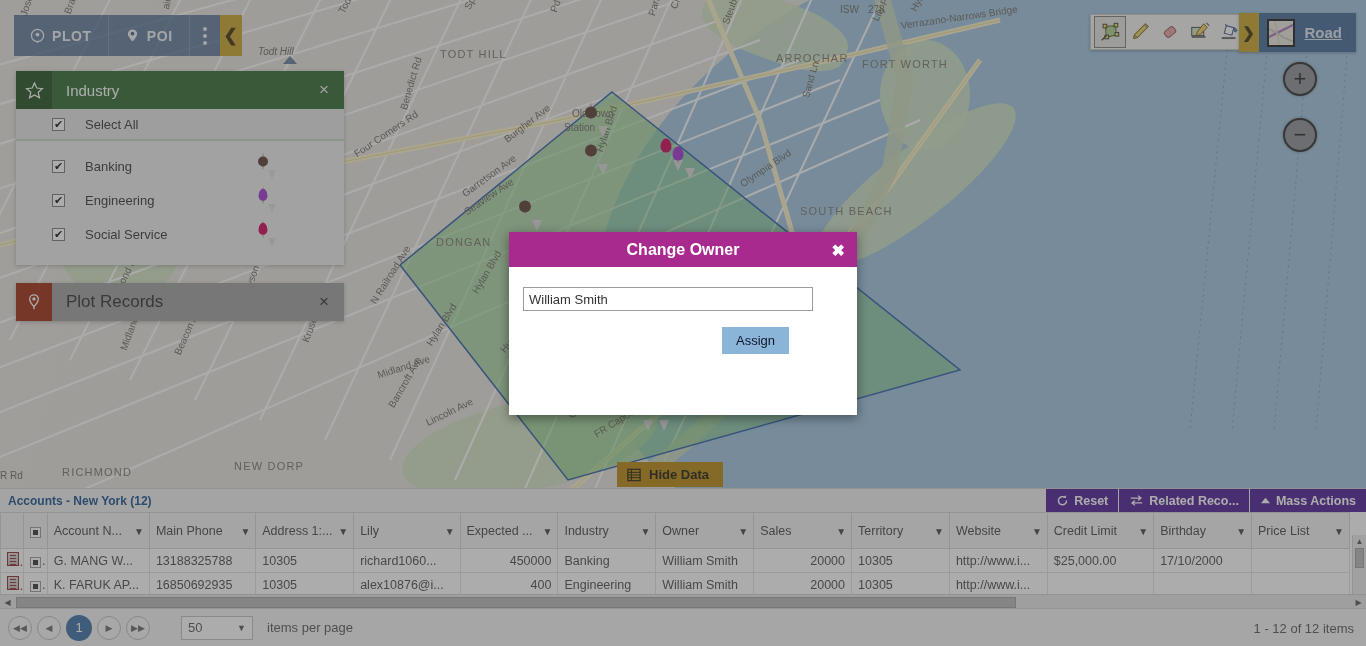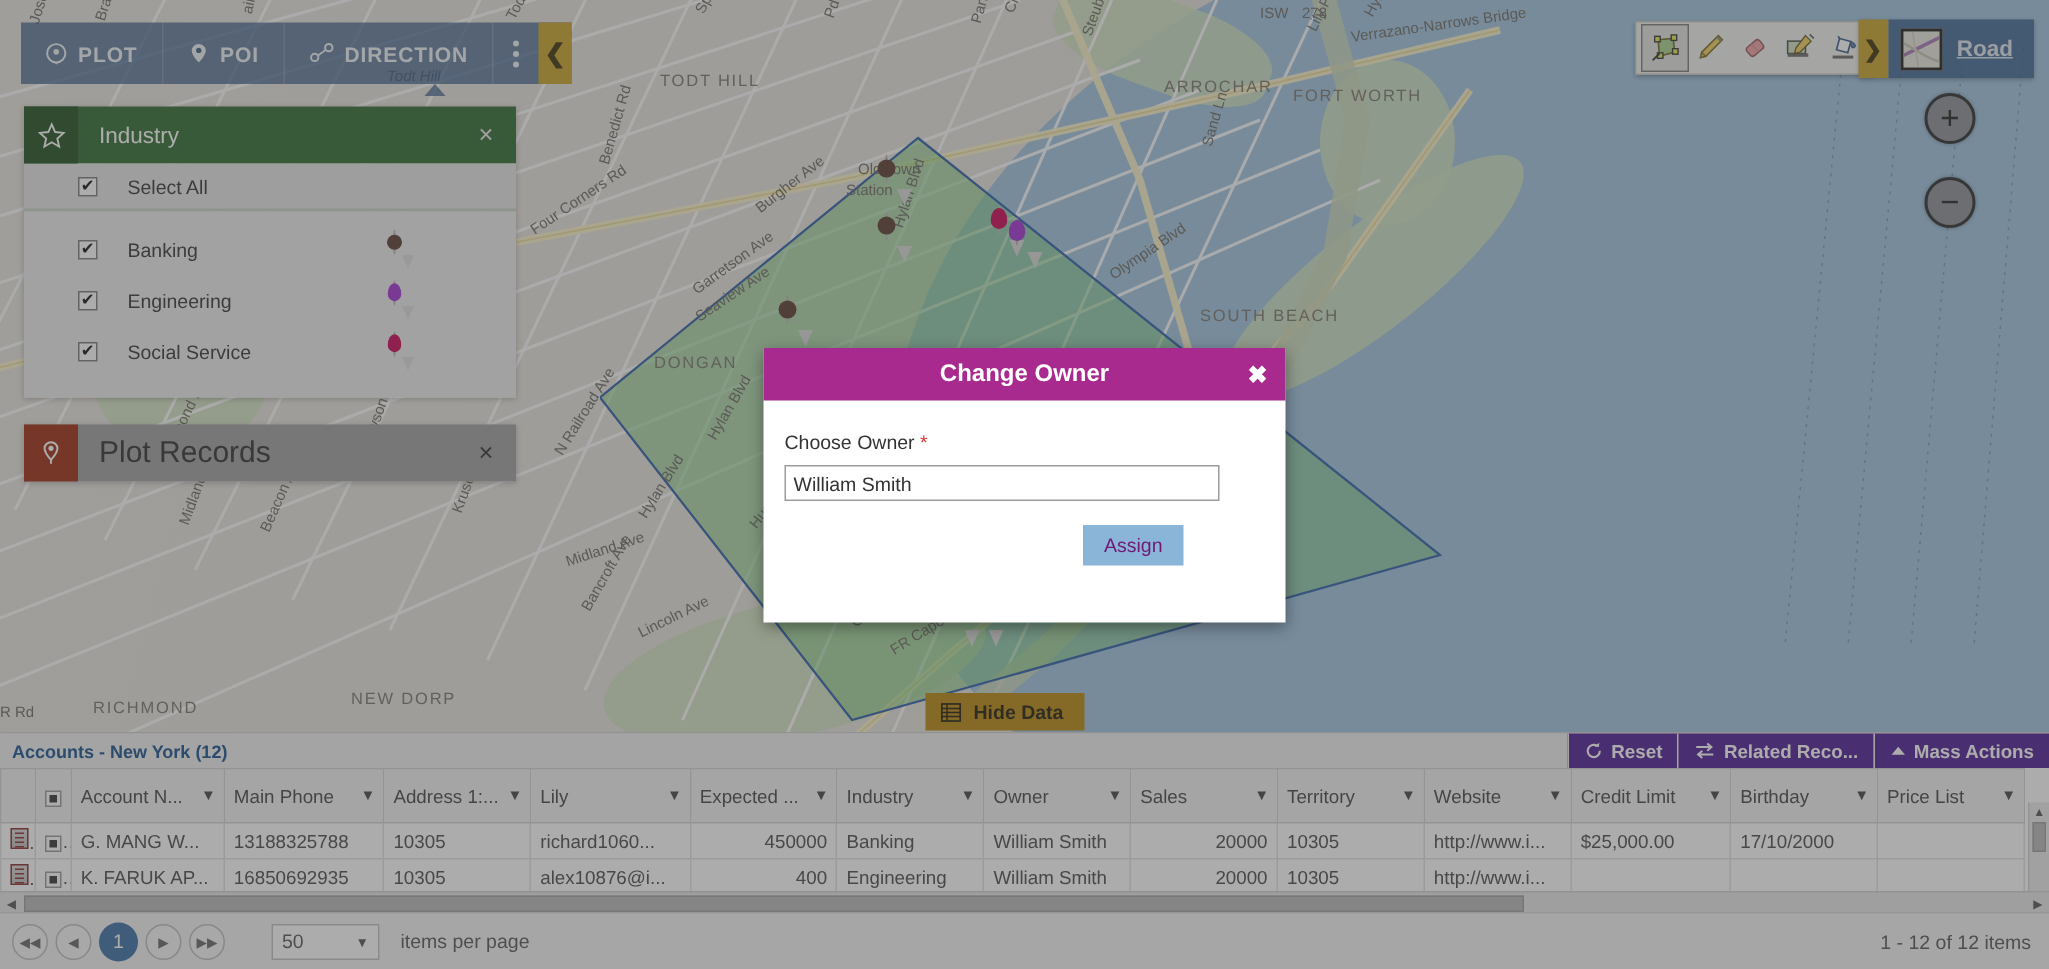--- a/index.html
+++ b/index.html
@@ -205,21 +205,21 @@
   }
   .legend-pin.drop .lp-dot {
     width: 9px; height: 12px;
     border-radius: 50% 50% 50% 50% / 60% 60% 40% 40%;
     transform: translate(-50%,-60%);
   }
 
   #panel-plot { top: 283px; }
   #panel-plot .panel-header { background: #9e9e9e; color: #333; }
   #panel-plot .panel-icon { background: #9e2b10; color: #fff; }
-  #panel-plot .panel-title { color: #2e2e2e; font-size: 20px; }
+  #panel-plot .panel-title { color: #2e2e2e; font-size: 17px; }
   #panel-plot .panel-close { color: #2e2e2e; }
 
   
   .draw-toolbar {
     position: absolute; right: 116px; top: 14px;
     height: 36px;
     background: #f2f2ef;
     border: 1px solid #c9c9c4;
     display: flex; align-items: center;
     padding: 0 4px;
@@ -317,21 +317,21 @@
     width: 290px; height: 24px;
     border: 1px solid #9c9c9c;
     padding: 2px 5px;
     font-size: 13px; color: #333;
     font-family: "Liberation Sans", sans-serif;
     background: #fff;
   }
   .assign-row { display: flex; justify-content: flex-end; padding: 16px 54px 0 0; }
   .assign-btn {
     background: #8ab4d8;
-    color: #701a75;
+    color: #0f172a;
     border: none;
     padding: 6px 14px;
     font-size: 13px;
     font-family: "Liberation Sans", sans-serif;
     cursor: pointer;
   }
 
   
   .grid-wrap {
     position: absolute; left: 0; top: 488px; width: 1366px; height: 158px;
@@ -609,28 +609,20 @@
       </svg>
       <span>PLOT</span>
     </div>
     <div class="nav-item">
       <svg width="15" height="15" viewBox="0 0 16 16">
         <path d="M8 1.5 C5.2 1.5 3 3.6 3 6.2 C3 9.6 8 14.5 8 14.5 C8 14.5 13 9.6 13 6.2 C13 3.6 10.8 1.5 8 1.5 Z" fill="#eef2f6"></path>
         <circle cx="8" cy="6" r="1.9" fill="#3b5f87"></circle>
       </svg>
       <span>POI</span>
     </div>
-    <div class="nav-item">
-      <svg width="17" height="15" viewBox="0 0 18 16">
-        <circle cx="4" cy="11" r="2.6" fill="none" stroke="#eef2f6" stroke-width="1.4"></circle>
-        <circle cx="14" cy="4" r="2.6" fill="none" stroke="#eef2f6" stroke-width="1.4"></circle>
-        <path d="M6.3 9.6 C8.5 8 9.5 7.5 11.6 5.6" stroke="#eef2f6" stroke-width="1.4" fill="none"></path>
-      </svg>
-      <span>DIRECTION</span>
-    </div>
     <div class="kebab">
       <i></i>
       <i></i>
       <i></i>
     </div>
     <div class="nav-collapse">❮</div>
   </div>
   <div class="nav-caret"></div>
 
   <div class="panel" id="panel-industry">
@@ -753,24 +745,20 @@
   </div>
 
   <div class="dim"></div>
 
   <div class="modal">
     <div class="modal-head">
       <span>Change Owner</span>
       <span class="modal-close">✖</span>
     </div>
     <div class="modal-body">
-      <div class="field-label">
-        <span>Choose Owner</span>
-        <span class="req">*</span>
-      </div>
       <input class="owner-input" type="text" value="William Smith" style="">
       <div class="assign-row">
         <button class="assign-btn">Assign</button>
       </div>
     </div>
   </div>
 
   <div class="grid-wrap">
     <div class="grid-toolbar">
       <div class="grid-heading">Accounts - New York (12)</div>

